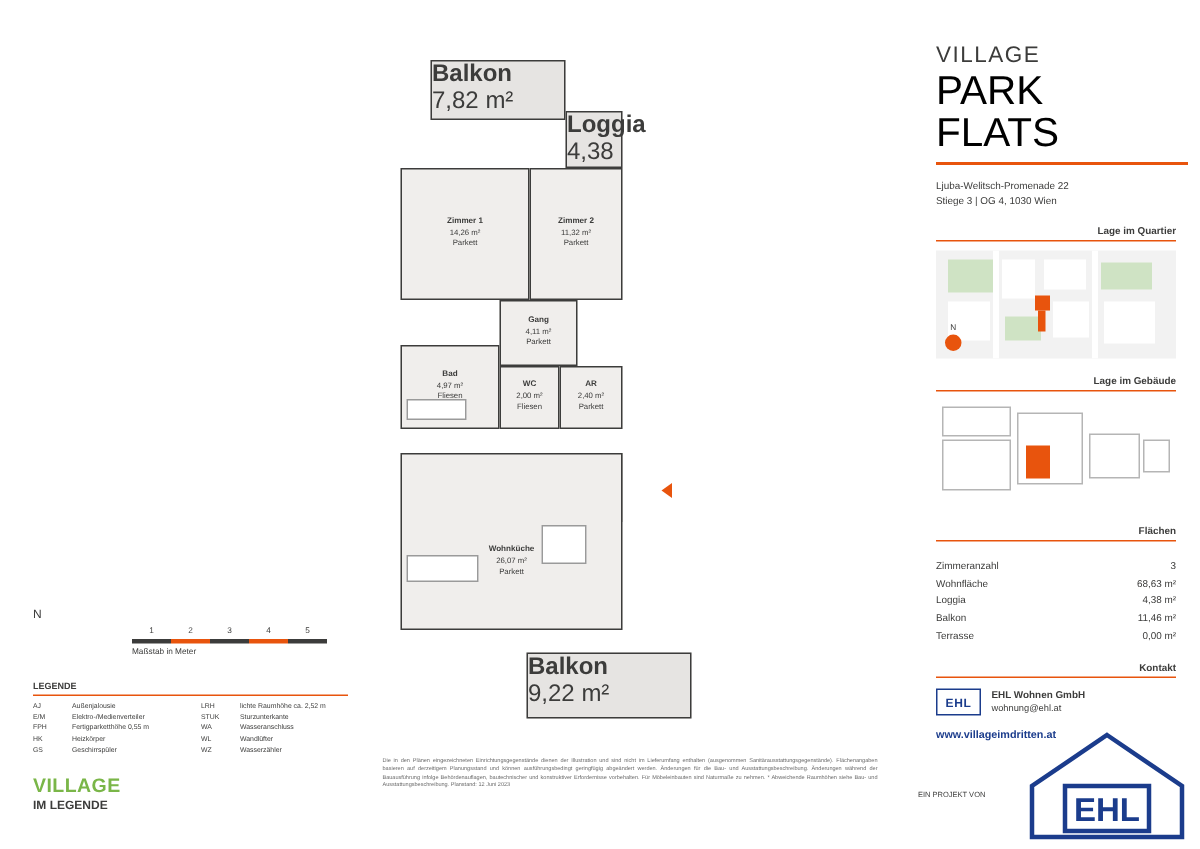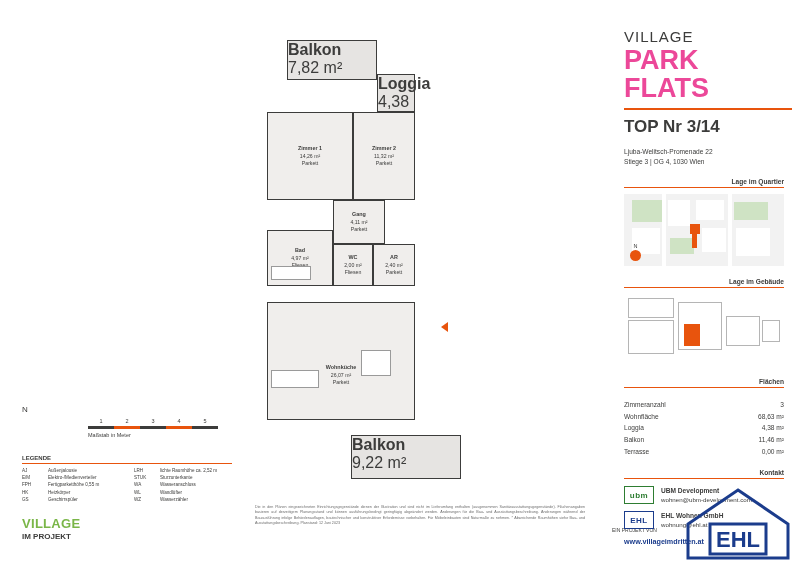--- a/index.html
+++ b/index.html
@@ -15,21 +15,21 @@
 
   
   .right-panel {
     position: absolute; left: 608px; top: 0; width: 192px; height: 566px;
     padding: 28px 16px 10px 16px;
   }
   .brand-village {
     font-size: 15px; letter-spacing: 1px; color: #3c3c3b; font-weight: normal;
   }
   .brand-park {
-    font-size: 27px; font-weight: bold; color: #ec4899; letter-spacing: 0px;
+    font-size: 27px; font-weight: normal; color: #000000; letter-spacing: 0px;
     line-height: 1.05; margin-top: 1px;
   }
   .brand-underline {
     width: 168px; height: 2px; background: #e8540d; margin-top: 5px;
   }
   .top-nr {
     font-size: 17px; font-weight: bold; margin-top: 7px; color: #3c3c3b;
   }
   .addr { font-size: 6.6px; color: #3c3c3b; margin-top: 10px; line-height: 1.5; }
 
@@ -289,31 +289,30 @@
         <div class="lrow">
             <span class="k">WZ</span>
             <span>Wasserzähler</span>
           </div>
       </div>
     </div>
   </div>
 
   <div class="vd-logo">
     <div class="v1">VILLAGE</div>
-    <div class="v2">IM PROJEKT</div>
+    <div class="v2">IM LEGENDE</div>
   </div>
 
   <div class="disclaimer">Die in den Plänen eingezeichneten Einrichtungsgegenstände dienen der Illustration und sind nicht im Lieferumfang enthalten (ausgenommen Sanitärausstattungsgegenstände). Flächenangaben basieren auf derzeitigem Planungsstand und können ausführungsbedingt geringfügig abgeändert werden. Änderungen für die Bau- und Ausstattungsbeschreibung. Änderungen während der Bauausführung infolge Behördenauflagen, bautechnischer und konstruktiver Erfordernisse vorbehalten. Für Möbeleinbauten sind Naturmaße zu nehmen. * Abweichende Raumhöhen siehe Bau- und Ausstattungsbeschreibung. Planstand: 12 Juni 2023</div>
   <div class="projekt">EIN PROJEKT VON</div>
 
   <div class="right-panel">
     <div class="brand-village">VILLAGE</div>
     <div class="brand-park">PARK FLATS</div>
     <div class="brand-underline"></div>
-    <div class="top-nr">TOP Nr 3/14</div>
     <div class="addr">
       <div>Ljuba-Welitsch-Promenade 22</div>
       <div>Stiege 3 | OG 4, 1030 Wien</div>
     </div>
 
     <div class="sec-head">Lage im Quartier</div>
     <div class="mapbox">
       <div class="greenblk" style="left:8px;top:6px;width:30px;height:22px;"></div>
       <div class="greenblk" style="left:110px;top:8px;width:34px;height:18px;"></div>
       <div class="greenblk" style="left:46px;top:44px;width:24px;height:16px;"></div>
@@ -362,27 +361,20 @@
         </div>
       <div class="frow">
           <span>Terrasse</span>
           <span>0,00 m²</span>
         </div>
     </div>
 
     <div class="sec-head">Kontakt</div>
     <div class="kontakt-block">
       <div class="krow">
-        <div class="klogo">ubm</div>
-        <div>
-          <div class="kname">UBM Development</div>
-          <div class="kmail">wohnen@ubm-development.com</div>
-        </div>
-      </div>
-      <div class="krow">
         <div class="klogo ehl">EHL</div>
         <div>
           <div class="kname">EHL Wohnen GmbH</div>
           <div class="kmail">wohnung@ehl.at</div>
         </div>
       </div>
       <div class="weburl">www.villageimdritten.at</div>
     </div>
 
     <svg class="ehl-house" viewBox="0 0 108 76">

